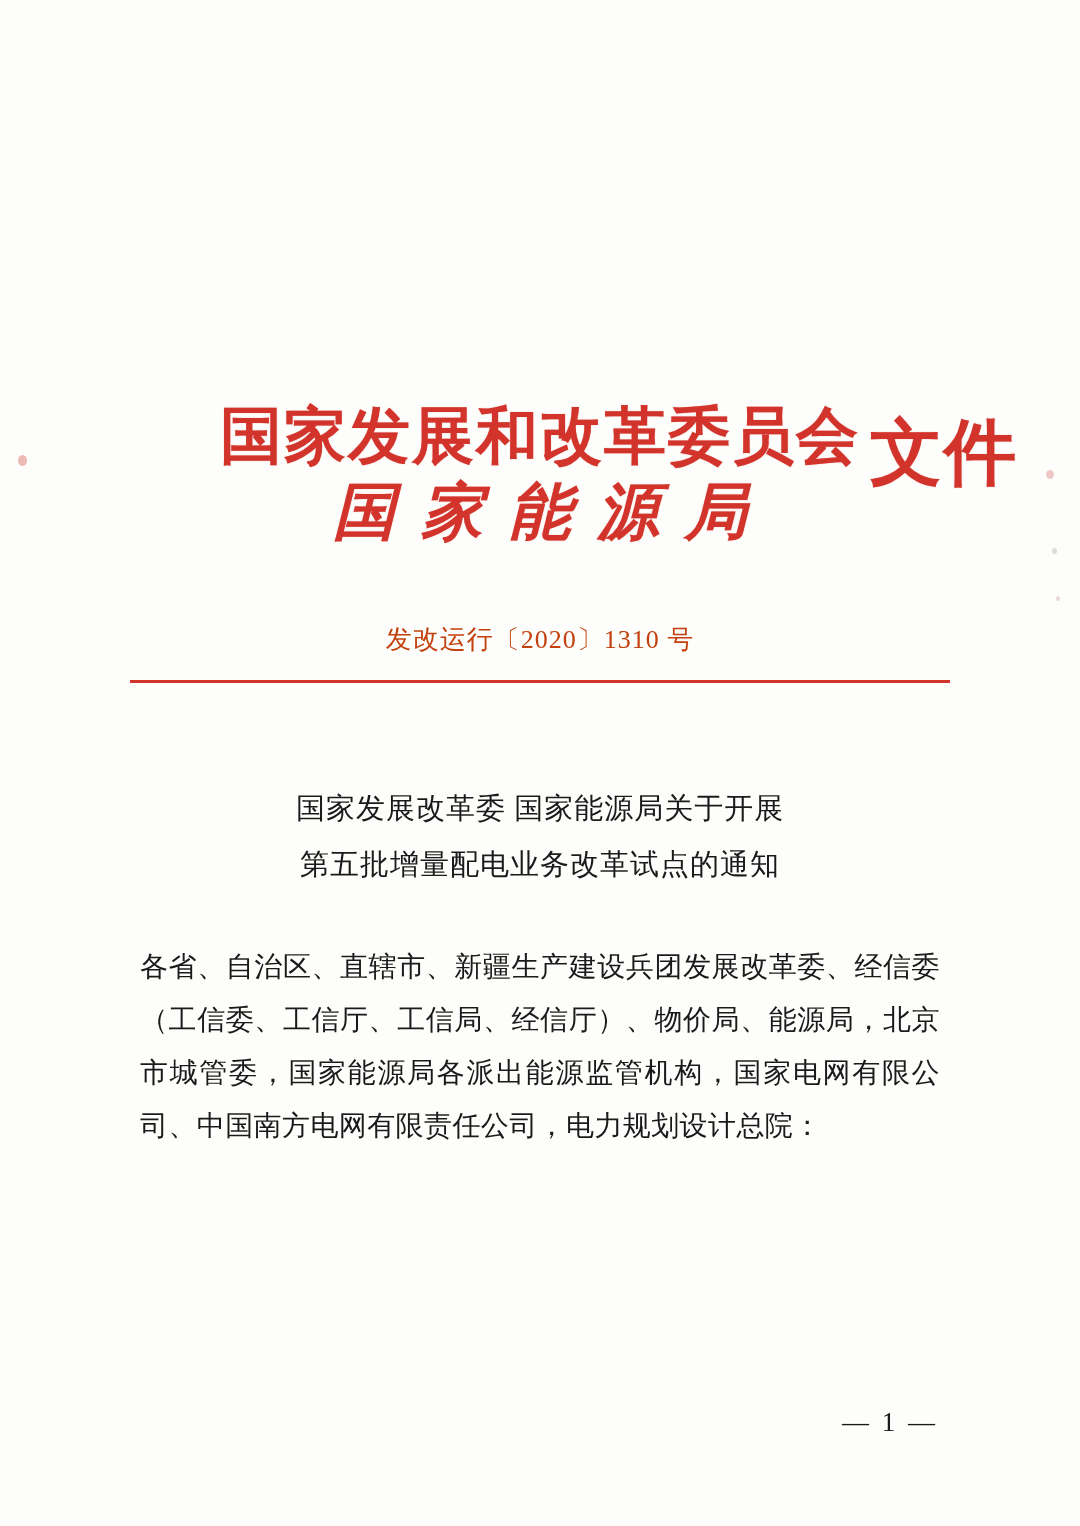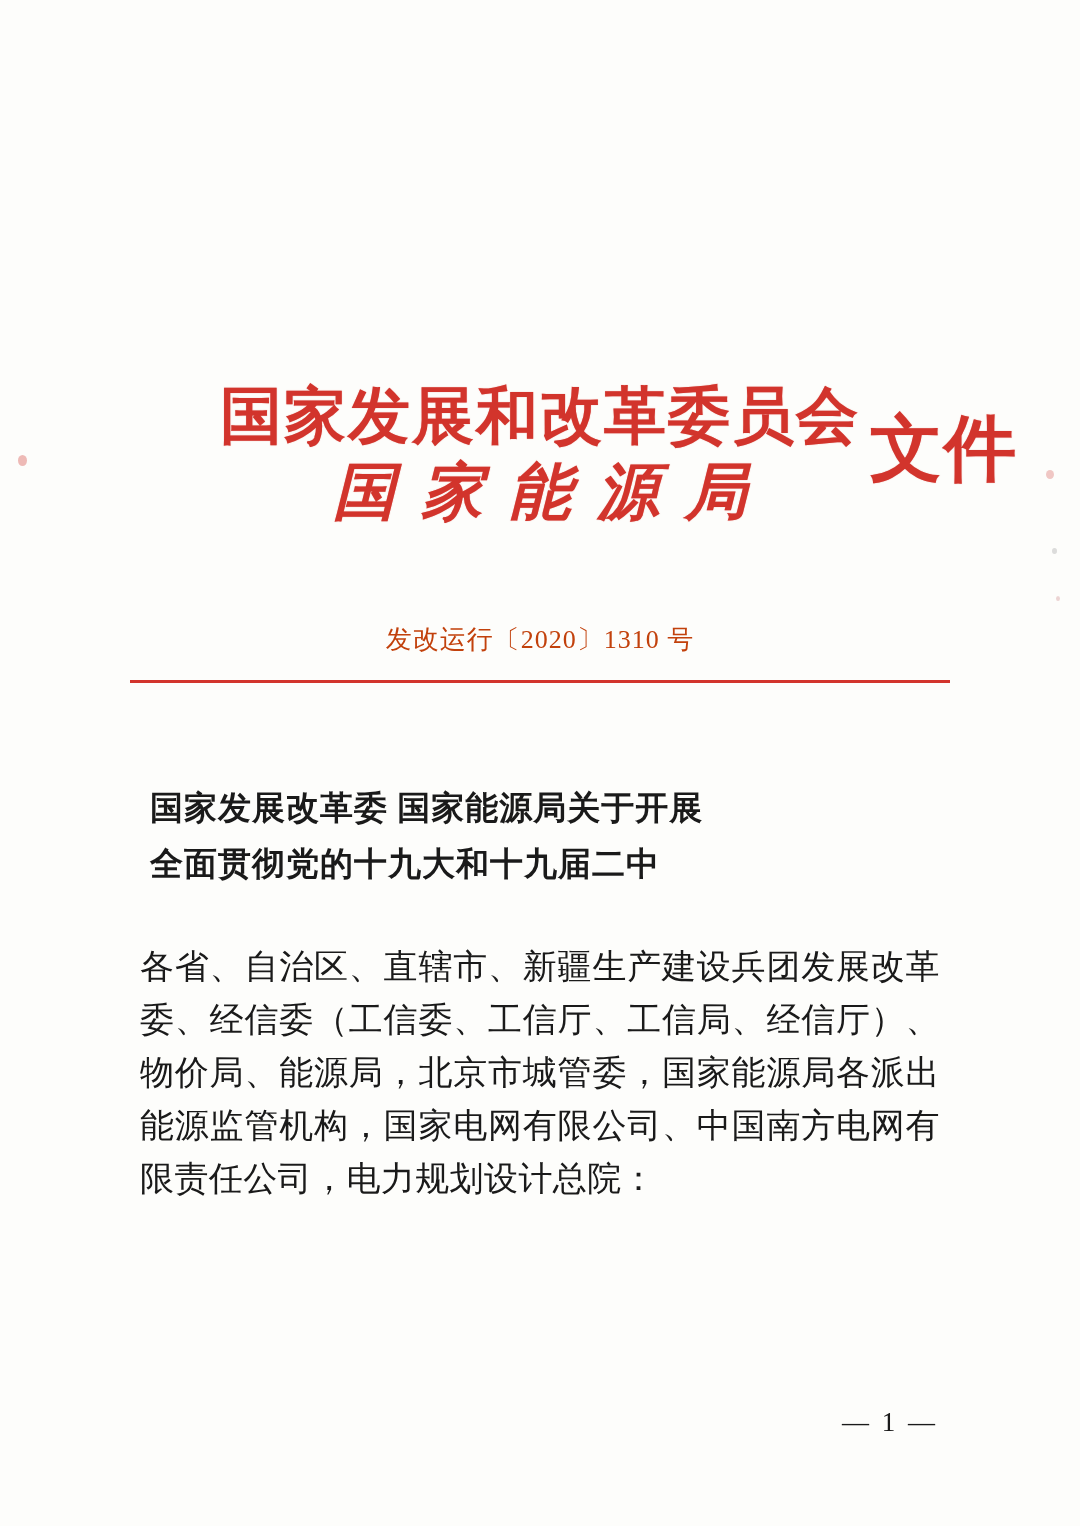--- a/index.html
+++ b/index.html
@@ -26,40 +26,41 @@
   .masthead {
     position: absolute;
     top: 378px;
     left: 0;
     width: 1080px;
     text-align: center;
   }
   .masthead-rows {
     display: inline-block;
     position: relative;
+    margin-top: 20px;
   }
   .mh-line {
     color: #d2342c;
     font-family: "Liberation Serif", "DejaVu Serif", serif;
     font-weight: bold;
     font-size: 62px;
     line-height: 76px;
     letter-spacing: 2px;
     white-space: nowrap;
     text-shadow: 0 0 1px rgba(210,52,44,0.55);
   }
   .mh-line.spread {
     letter-spacing: 26px;
     padding-left: 26px;
     font-style: italic;
   }
   .mh-wenjian {
     position: absolute;
     right: -158px;
-    top: 34px;
+    top: 18px;
     color: #d2342c;
     font-weight: bold;
     font-size: 72px;
     line-height: 74px;
     letter-spacing: 2px;
     text-shadow: 0 0 1px rgba(210,52,44,0.55);
   }
 
   
   .docnum {
@@ -80,33 +81,34 @@
     height: 3px;
     background: #d2342c;
   }
 
   
   .title {
     position: absolute;
     top: 780px;
     left: 150px;
     width: 780px;
-    font-weight: bold;
-    font-size: 33px;
+    text-align: center;
+    font-weight: normal;
+    font-size: 29px;
     line-height: 56px;
     letter-spacing: 1px;
   }
 
   
   .body-text {
     position: absolute;
     top: 940px;
     left: 140px;
     width: 800px;
-    font-size: 34px;
+    font-size: 28px;
     line-height: 53px;
     letter-spacing: 0.4px;
     text-align: justify;
     text-justify: inter-ideograph;
   }
   .body-text p {
     margin: 0;
   }
   .body-text p.indent {
     text-indent: 2em;
@@ -148,21 +150,21 @@
       <div class="mh-line spread">国家能源局</div>
       <div class="mh-wenjian">文件</div>
     </div>
   </div>
 
   <div class="docnum">发改运行〔2020〕1310 号</div>
   <div class="red-rule"></div>
 
   <div class="title">
     <div>国家发展改革委  国家能源局关于开展</div>
-    <div>全面贯彻党的十九大和十九届二中</div>
+    <div>第五批增量配电业务改革试点的通知</div>
   </div>
 
   <div class="body-text">
     <p>各省、自治区、直辖市、新疆生产建设兵团发展改革委、经信委（工信委、工信厅、工信局、经信厅）、物价局、能源局，北京市城管委，国家能源局各派出能源监管机构，国家电网有限公司、中国南方电网有限责任公司，电力规划设计总院：</p>
   </div>
 
   <div class="folio">— 1 —</div>
 
 </div>
 

